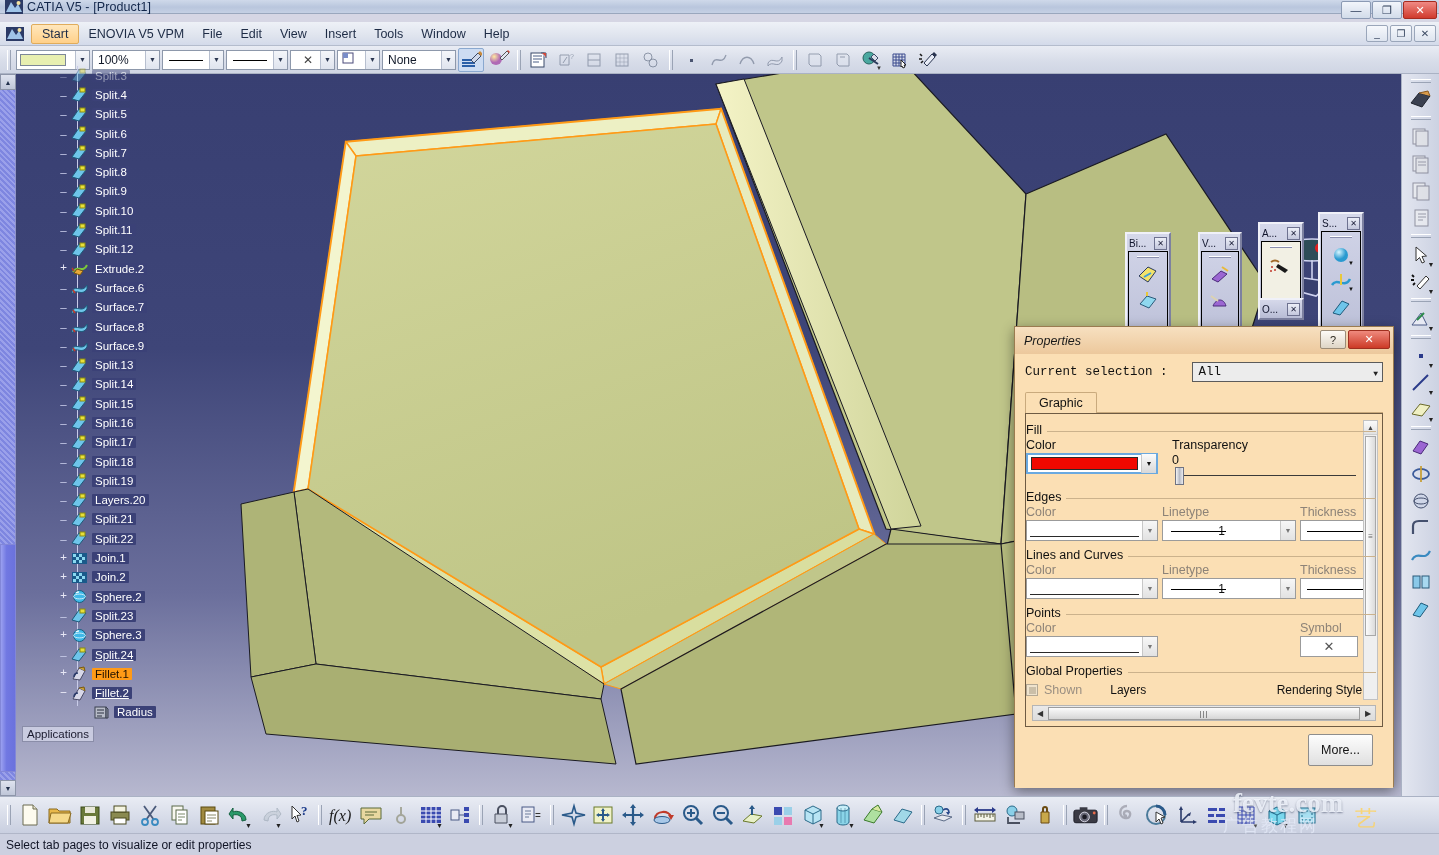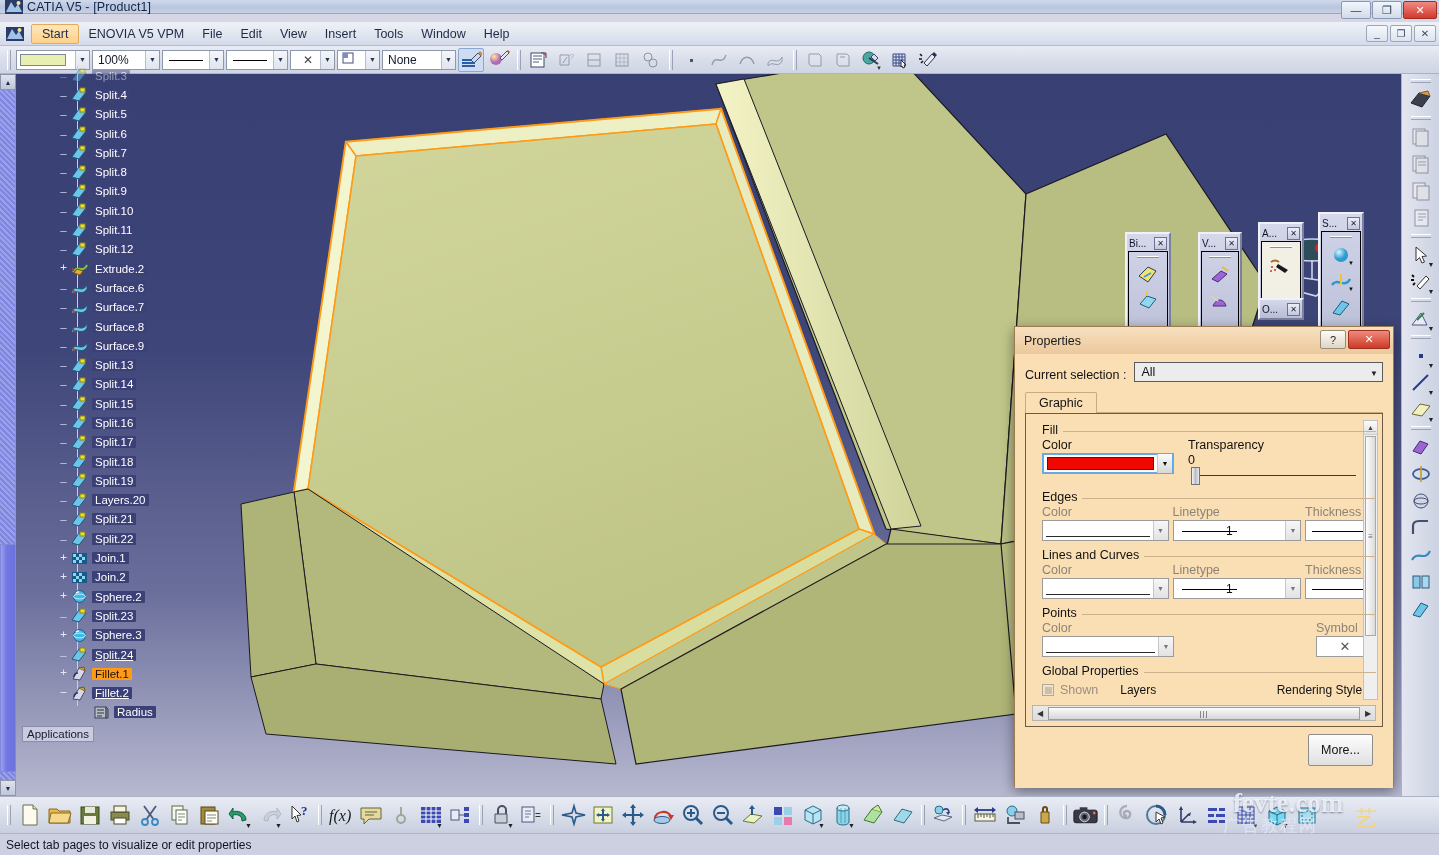--- a/index.html
+++ b/index.html
@@ -153,48 +153,48 @@
     background:#f4cfa0;
     border:1px solid #9a7b50;
     box-shadow:0 4px 12px rgba(0,0,0,.45);
     font-size:12px;
   }
   #propdlg .dhead {
     height:27px; display:flex; align-items:center;
     background:linear-gradient(#f7e0c0,#ecc89c);
     padding-left:9px; position:relative;
   }
-  #propdlg .dtitle { font-size:12.5px; color:#1a1a1a; }
+  #propdlg .dtitle { font-size:12.5px; color:#1a1a1a;font-style:italic; }
   #propdlg .dbtns { position:absolute; right:3px; top:3px; display:flex; gap:2px; }
   #propdlg .dbtn {
     width:26px; height:19px; border:1px solid #9b8c78; border-radius:2px;
     background:linear-gradient(#fdfbf7,#ded5c6);
     display:flex; align-items:center; justify-content:center; font-size:11px; color:#2e2a22;
   }
   #propdlg .dbtn.close {
     width:42px; background:linear-gradient(#ef8a7e,#cc3a26); color:#fff; border-color:#9f2f1f;
   }
   #propdlg .dbody { padding:8px 10px 0 10px; background:#fbdfb4; height:434px; }
-  .selrow { display:flex; align-items:flex-end; gap:8px; margin-bottom:9px; }
+  .selrow { display:flex; align-items:center; gap:24px; margin-bottom:9px;font-family:Liberation Mono, monospace; }
   .sellabel { font-size:12.5px; color:#111; }
   .selcombo {
     flex:1; height:20px; border:1px solid #5b5b5b; background:#ececec;
     display:flex; align-items:center; padding-left:6px; font-size:12.5px; color:#111;
     position:relative;
   }
   .selcombo .sarrow { position:absolute; right:4px; top:6px; font-size:8px; color:#222; }
   .tabstrip { display:flex; align-items:flex-end; height:22px; }
   .ptab {
     padding:3px 13px 3px 13px; font-size:12.5px; color:#111;
     background:#fbdfb4; border:1px solid #c9aa7d; border-bottom:none;
     border-radius:2px 2px 0 0;
   }
   .tabrest { flex:1; border-bottom:1px solid #c9aa7d; height:100%; }
   .panelbox {
-    border:1px solid #6e5b43; background:#fbdfb4; height:314px; position:relative; padding:6px 6px 0 16px;
+    border:1px solid #6e5b43; background:#fbdfb4; height:314px; position:relative; padding:6px 6px 0 0;
     overflow:hidden;
   }
   .grp { position:relative; margin-top:3px; }
   .grp > .glabel {
     font-size:12.5px; color:#111; background:#fbdfb4; padding-right:5px; display:inline-block;
     position:relative; z-index:2;
   }
   .grp > .gline { position:absolute; left:0; right:0; top:8px; border-top:1px solid #cbb28c; z-index:1; }
   .flds { display:flex; gap:0; margin-top:1px; }
   .fcol { display:flex; flex-direction:column; }
@@ -1085,21 +1085,21 @@
         </div>
       </div>
 
       <div class="grp" style="margin-top:7px">
         <div class="gline"></div>
         <span class="glabel">Global Properties</span>
       </div>
       <div class="globrow">
         <div class="chk"></div>
         <span class="globtxt">Shown</span>
-        <span style="margin-left:16px; color:#111;">Layers</span>
+        <span style="margin-left:22px; color:#111;">Layers</span>
         <span style="margin-left:auto; color:#111;">Rendering Style</span>
         <span style="font-size:8px;color:#111">▼</span>
       </div>
 
       <div class="vscroll">
         <div class="va">▲</div>
         <div class="vthumb">≡</div>
       </div>
       <div class="hscroll">
         <div class="ha">◀</div>

